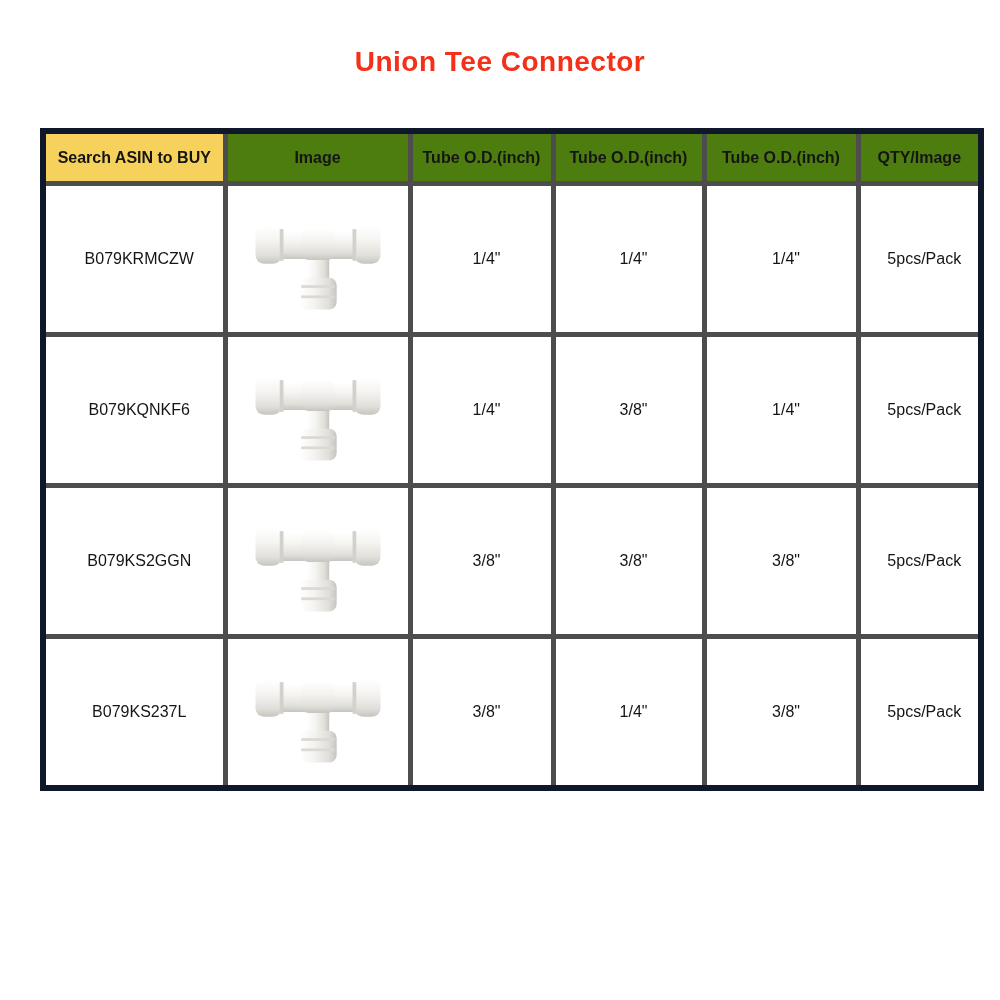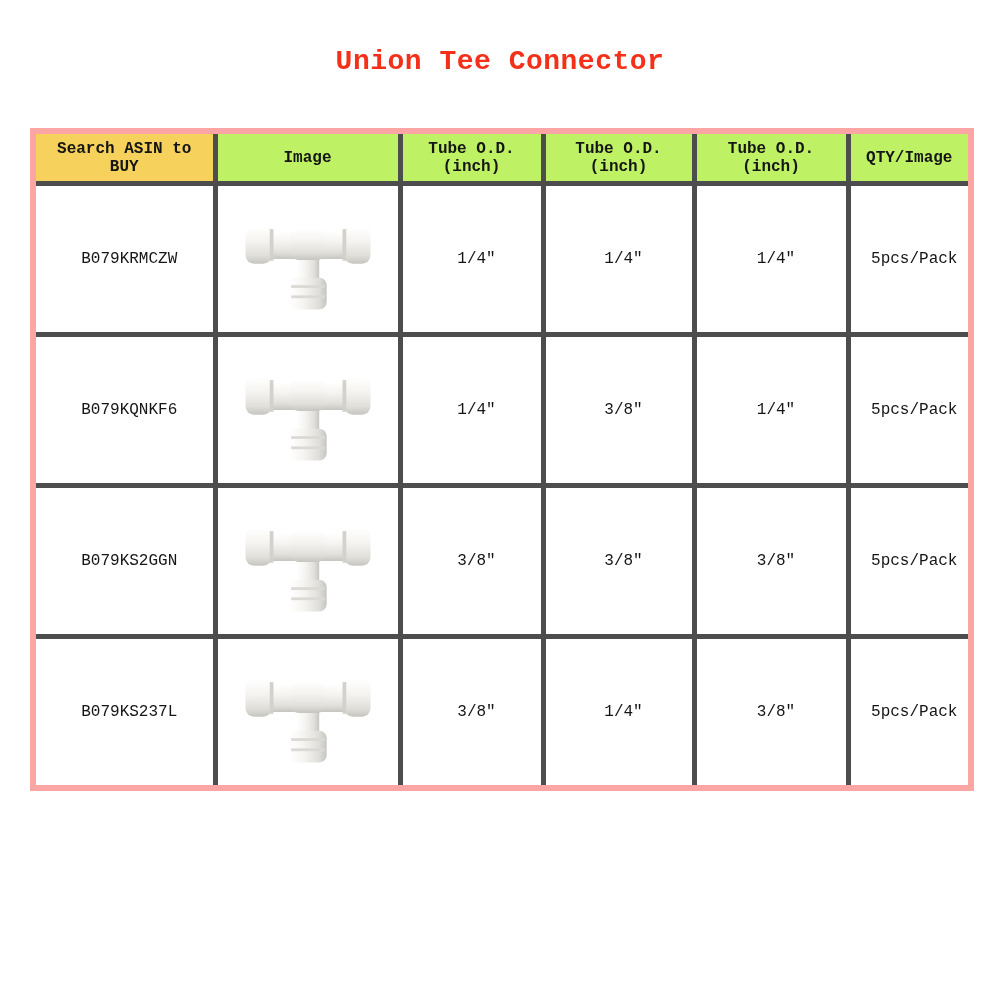--- a/index.html
+++ b/index.html
@@ -1,40 +1,40 @@
 <!DOCTYPE html>
 <html><head>
 <meta charset="utf-8">
 <style>
   html,body{margin:0;padding:0;background:#ffffff;}
   body{font-family:"Liberation Sans",sans-serif;color:#151515;}
-  .page{position:relative;width:1000px;height:1000px;background:#ffffff;overflow:hidden;font-family:Liberation Mono, monospace;}
+  .page{position:relative;width:1000px;height:1000px;background:#ffffff;overflow:hidden;}
 
   .title{
     position:absolute;top:46px;left:0;width:100%;margin:0;
     text-align:center;font-size:28px;font-weight:bold;color:#f43018;
     letter-spacing:.5px;
   }
 
   table.product-table{
-    position:absolute;left:30px;top:128px;width:938px;
+    position:absolute;left:40px;top:128px;width:938px;
     border-collapse:collapse;table-layout:fixed;
-    border:6px solid #fca5a5;
+    border:6px solid #0f172a;
   }
   .product-table th,.product-table td{
     border:5px solid #4d4d4d;
     background:#ffffff;
     overflow:hidden;
   }
   .product-table th{
     height:47px;padding:0 4px;
     font-size:16px;font-weight:bold;text-align:center;vertical-align:middle;
   }
   th.hdr-yellow{background:#f6d25c;}
-  th.hdr-blue{background:#bef264;}
+  th.hdr-blue{background:#4d7c0f;}
   .product-table td{
     height:146px;font-size:16px;font-weight:normal;
     padding:0 0 0 10px;text-align:center;vertical-align:middle;
   }
   td.img-cell{padding:0;text-align:center;}
   svg.tee{display:inline-block;vertical-align:middle;}
   .hidden-defs{position:absolute;width:0;height:0;overflow:hidden;}
 </style>
 </head>
 <body>

